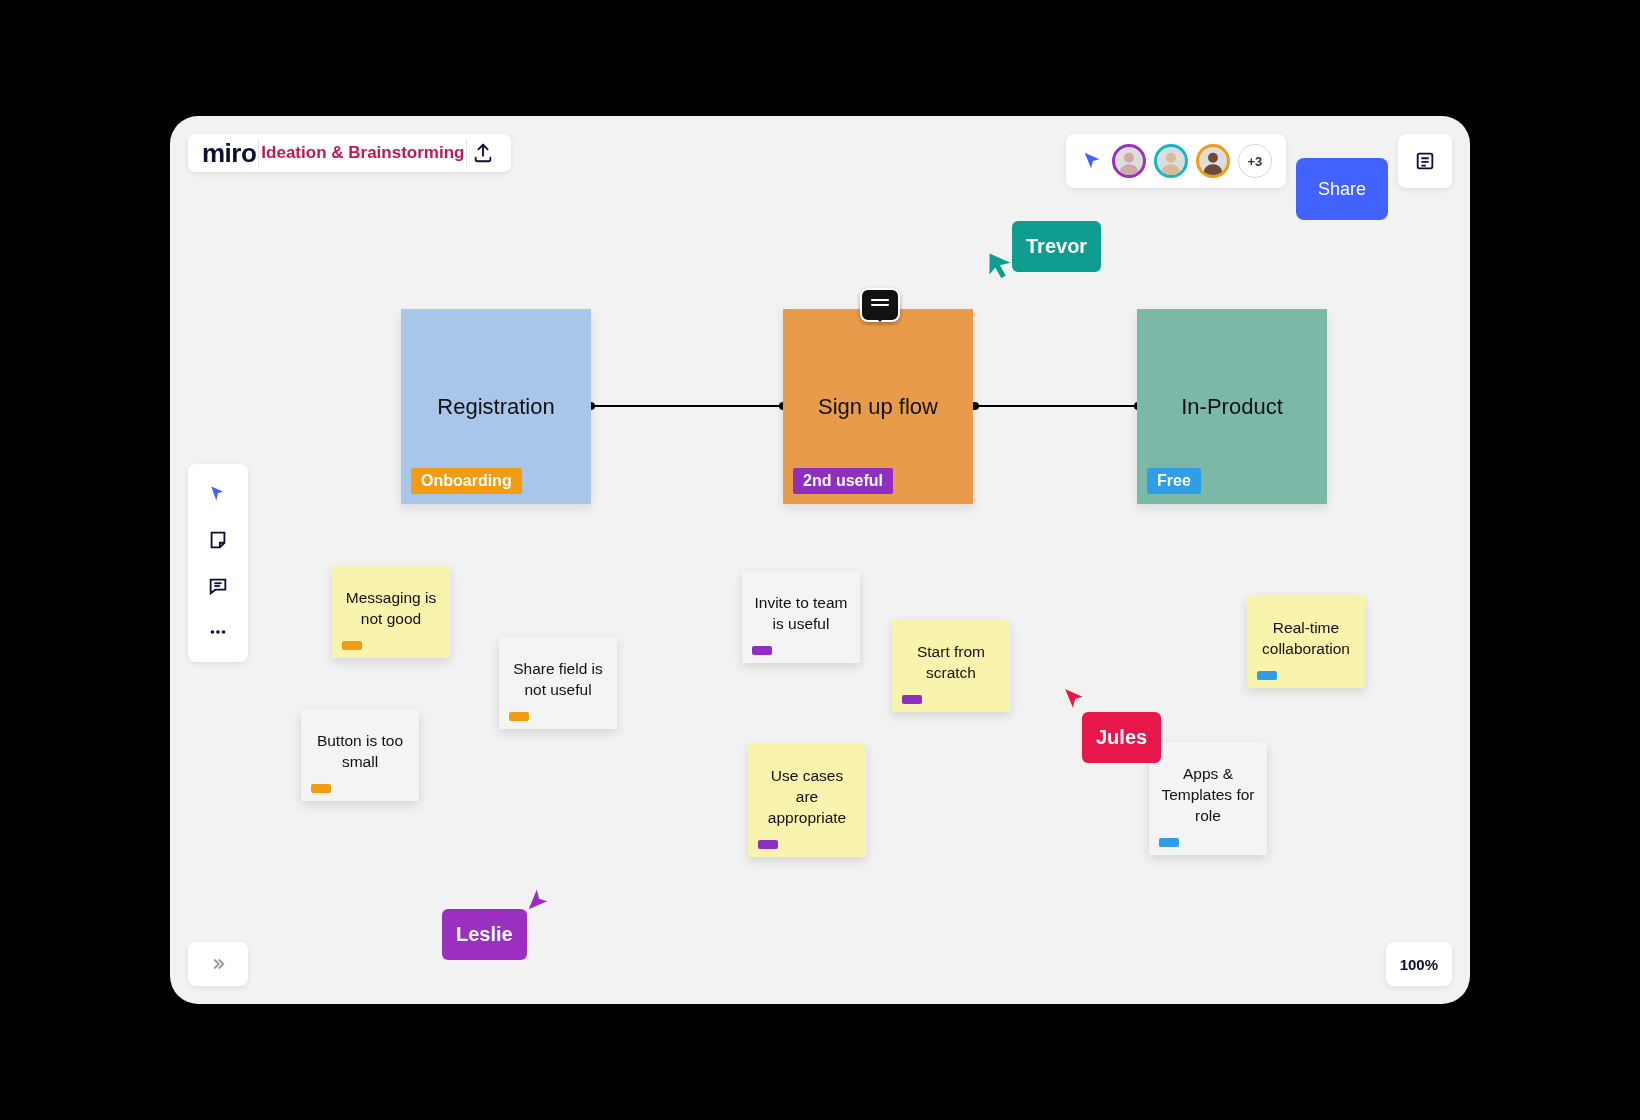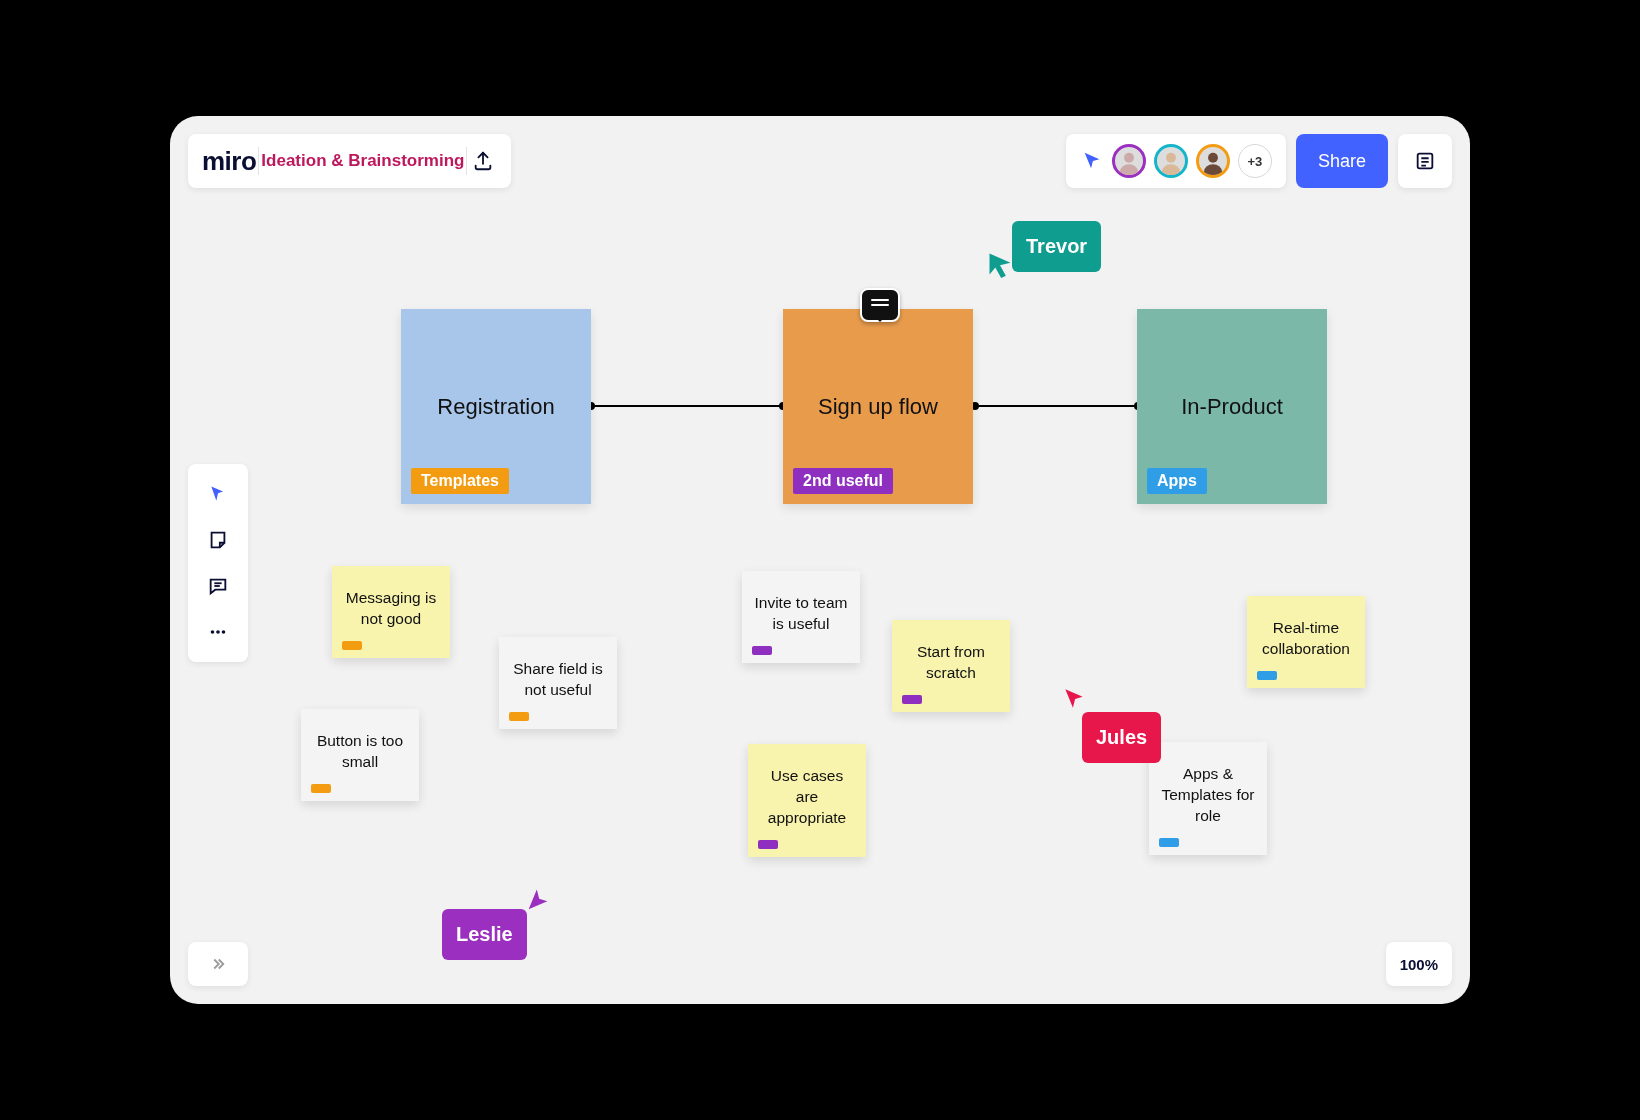--- a/index.html
+++ b/index.html
@@ -17,21 +17,21 @@
     background: #f2f2f2;
     border-radius: 28px;
     position: relative;
     overflow: hidden;
   }
 
   
   .topbar-left {
     position: absolute;
     top: 18px; left: 18px;
-    height: 54px;
+    height: 38px;
     background: #fff;
     border-radius: 8px;
     box-shadow: 0 2px 6px rgba(0,0,0,.08);
     display: flex;
     align-items: center;
     padding: 0 14px;
     gap: 2px;
   }
   .logo {
     font-weight: 800;
@@ -84,28 +84,29 @@
   }
   .avatar svg { width: 100%; height: 100%; }
   .more-count {
     width: 34px; height: 34px; border-radius: 50%;
     border: 1px solid #d6d6d6;
     background: #fff;
     font-size: 13px; font-weight: 600; color:#333;
     display:flex;align-items:center;justify-content:center;
   }
   .share-btn {
-    height: 54px;
+    height: 62px;
     background: #4262ff;
     color: #fff;
     border-radius: 8px;
     padding: 0 22px;
     font-size: 18px; font-weight: 500;
     display:flex;align-items:center;justify-content:center;
     cursor:pointer;
+    margin-top:24px;
   }
   .panel-btn {
     width: 54px; height: 54px;
     background: #fff;
     border-radius: 8px;
     box-shadow: 0 2px 6px rgba(0,0,0,.08);
     display:flex;align-items:center;justify-content:center;
     cursor:pointer;
   }
 
@@ -319,29 +320,29 @@
 
     <div class="connector-line" style="left:421px;top:289px;width:192px"></div>
     <div class="connector-dot" style="left:421px;top:290px"></div>
     <div class="connector-dot" style="left:613px;top:290px"></div>
     <div class="connector-line" style="left:805px;top:289px;width:163px"></div>
     <div class="connector-dot" style="left:805px;top:290px"></div>
     <div class="connector-dot" style="left:968px;top:290px"></div>
 
     <div class="card" style="left:231px;top:193px;background:#a8c6ea">
       <span>Registration</span>
-      <span class="tag" style="background:#f39c12">Templates</span>
+      <span class="tag" style="background:#f39c12">Onboarding</span>
     </div>
     <div class="card" style="left:613px;top:193px;background:#e89b4b">
       <span>Sign up flow</span>
       <span class="tag" style="background:#8e2fbf">2nd useful</span>
     </div>
     <div class="card" style="left:967px;top:193px;background:#7bb8a8">
       <span>In-Product</span>
-      <span class="tag" style="background:#2f9ee6">Apps</span>
+      <span class="tag" style="background:#2f9ee6">Free</span>
     </div>
 
     <div class="comment-bubble" style="left:690px;top:172px">
       <span class="lines"></span>
     </div>
 
     <div class="note white" style="left:131px;top:593px">
       <span>Button is too small</span>
       <span class="chip" style="background:#f39c12"></span>
     </div>

